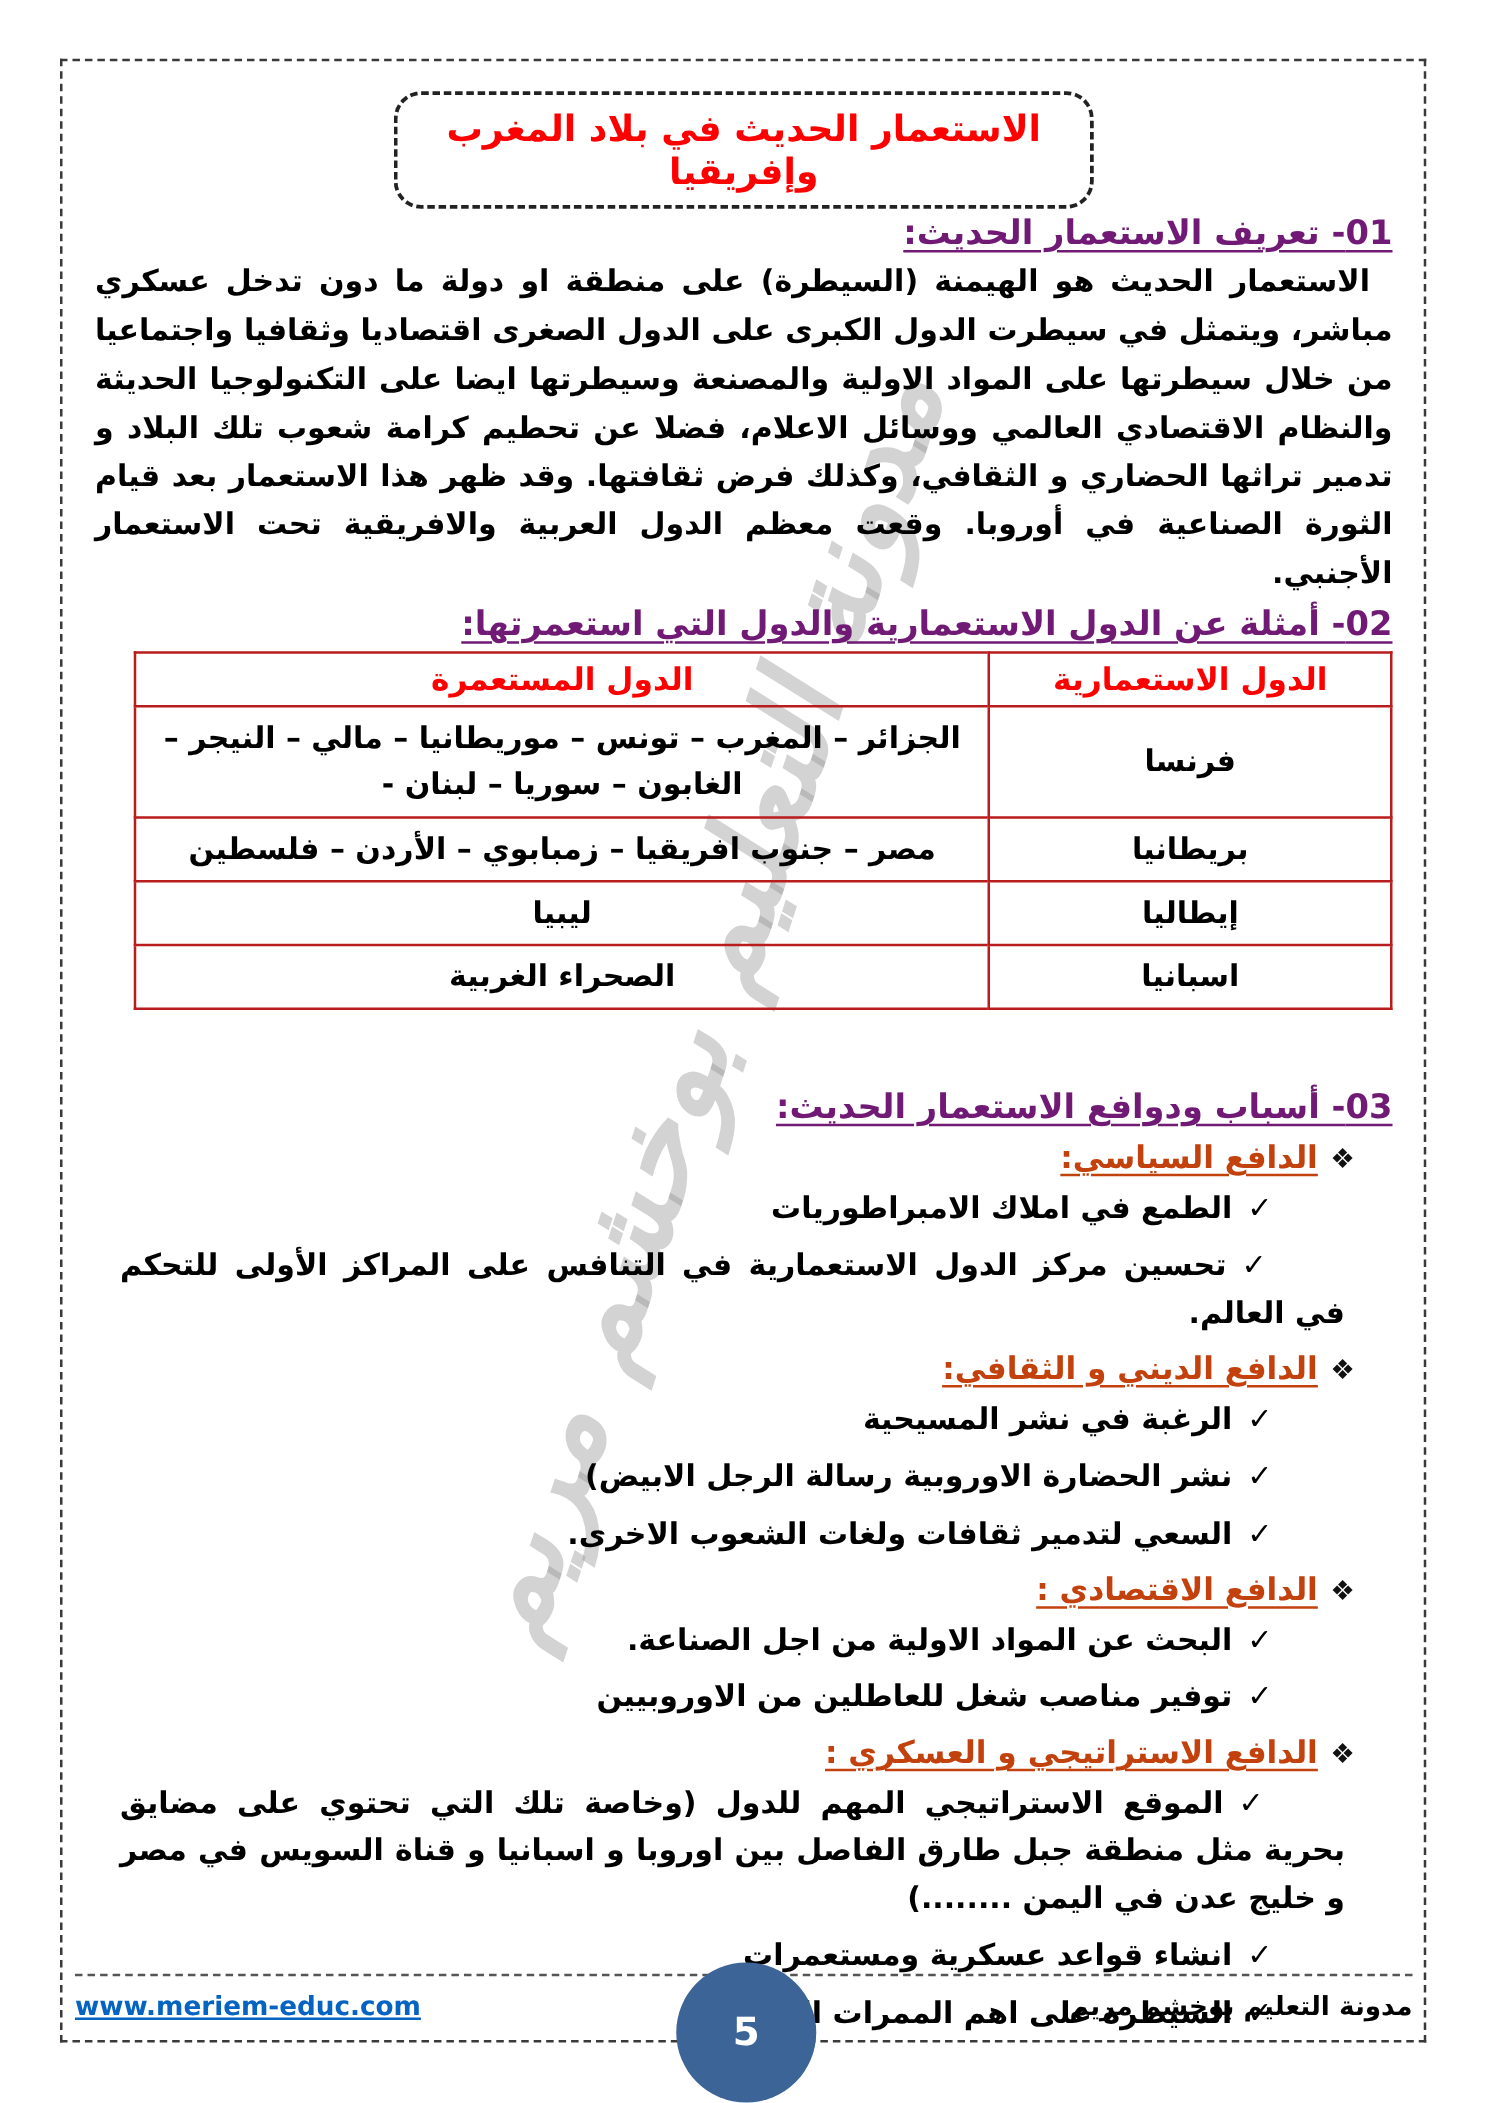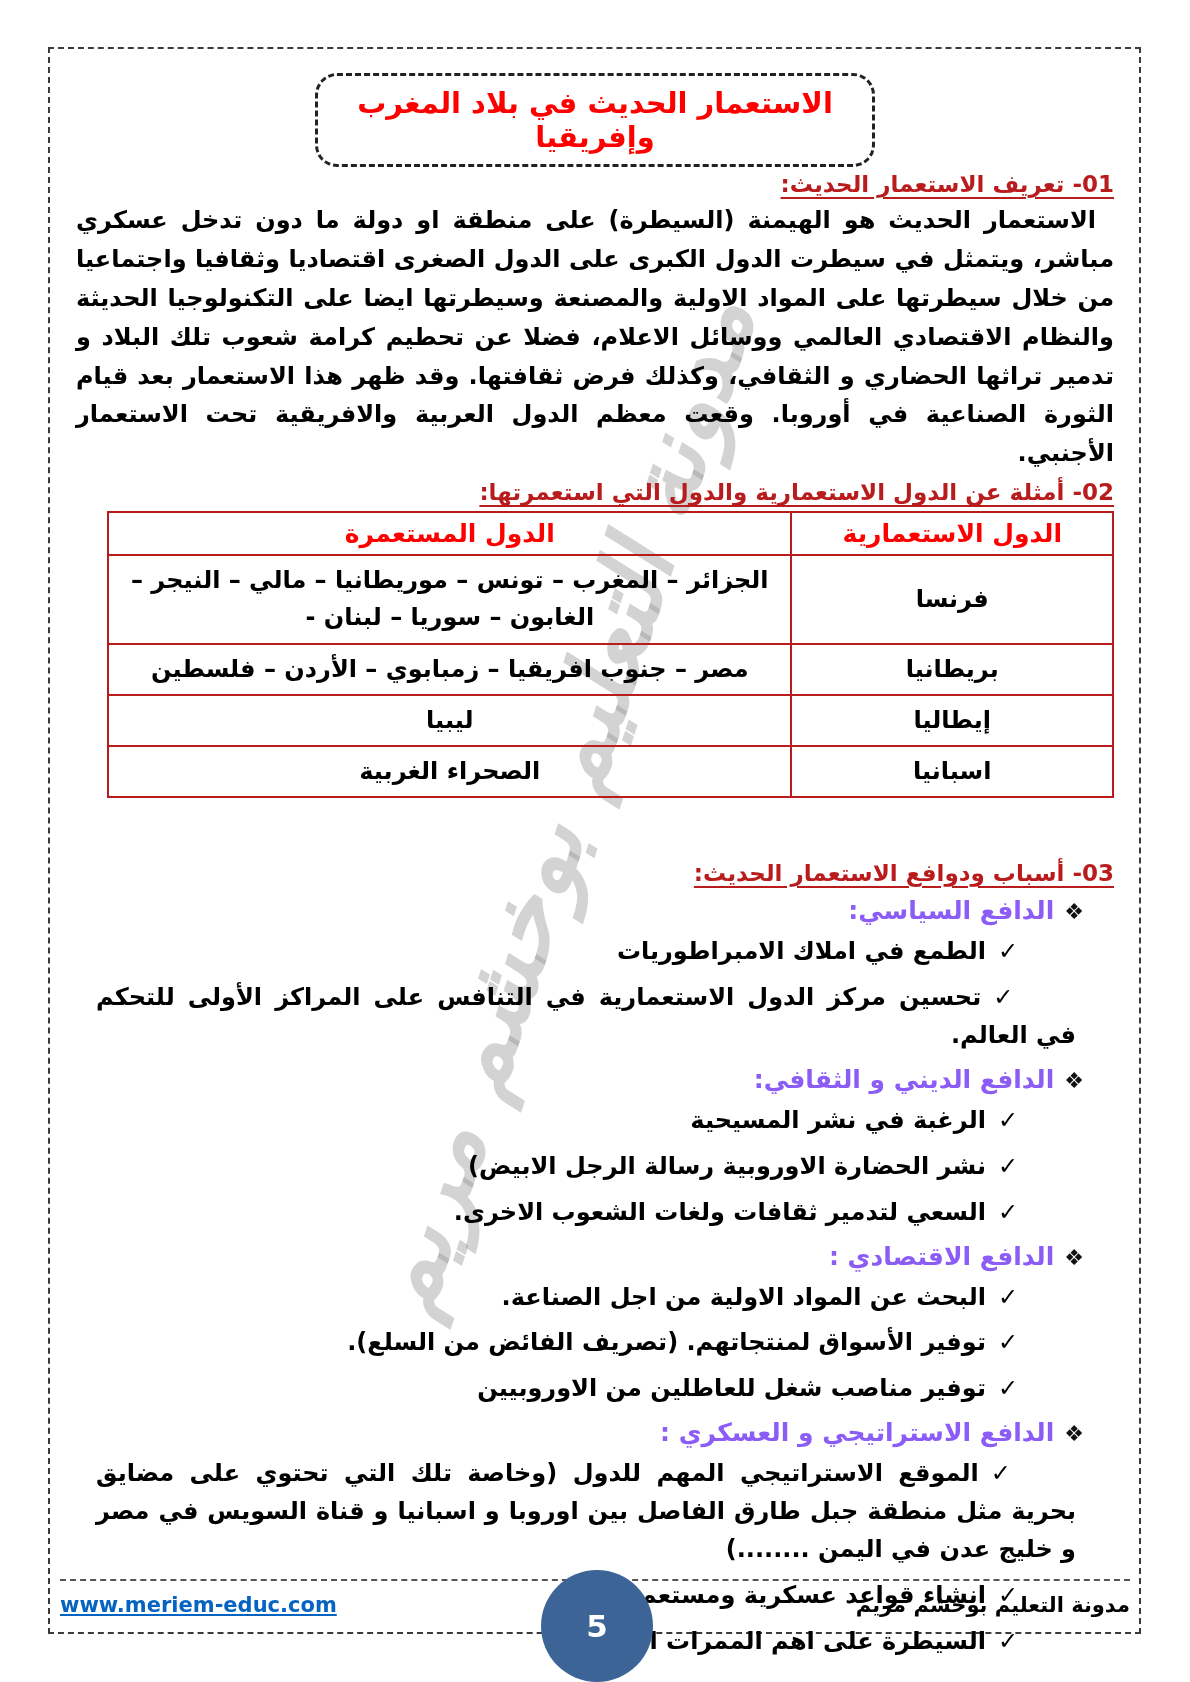--- a/index.html
+++ b/index.html
@@ -21,21 +21,21 @@
   .content{
     position:absolute;left:62px;top:47px;width:1066px;z-index:1;
     padding:0 14px;box-sizing:border-box;
   }
   .title-box{
     width:560px;margin:26px auto 2px auto;padding:10px 24px;
     border:3px dashed #222;border-radius:22px;
     color:#ff0000;font-size:29px;text-align:center;box-sizing:border-box;
   }
   .sec-heading{
-    color:#b91c1c;font-size:23px;margin:4px 0 4px 0;
+    color:#701a75;font-size:27px;margin:4px 0 4px 0;
     text-decoration:underline;text-decoration-thickness:2px;text-underline-offset:5px;
   }
   .intro{
     font-size:24px;line-height:1.62;text-align:justify;margin:2px 0 6px 0;
     text-indent:18px;
   }
   table.colonial-table{
     width:97%;border-collapse:collapse;margin:6px 0 0 0;font-size:24px;
   }
   table.colonial-table th,table.colonial-table td{
@@ -43,21 +43,21 @@
   }
   th.hdr{color:#ff0000;text-align:center;font-size:25px;padding:9px 6px;}
   td.colonial-cell{text-align:center;width:32%;}
   td.colonized-cell{text-align:center;line-height:1.55;}
   .sec3-wrap{margin-top:62px;}
   .motive-title-row{
     margin:10px 30px 8px 0;font-size:25px;display:flex;align-items:baseline;gap:10px;
   }
   .motive-bullet{color:#111;font-size:22px;flex:none;}
   .motive-title{
-    color:#8b5cf6;text-decoration-thickness:2px;
+    color:#c2410c;text-decoration:underline;text-decoration-thickness:2px;
     text-underline-offset:5px;
   }
   .check-items{margin:0 38px 0 20px;}
   .check-item{
     font-size:24px;line-height:1.58;margin:0 0 8px 0;text-align:justify;
     text-indent:58px;
   }
   .check-mark{margin-left:12px;font-weight:normal;}
   .footer{
     position:absolute;left:60px;right:60px;bottom:65px;z-index:2;
@@ -140,21 +140,20 @@
       <div class="check-item"><span class="check-mark">✓</span><span>نشر الحضارة الاوروبية رسالة الرجل الابيض)</span></div>
       <div class="check-item"><span class="check-mark">✓</span><span>السعي لتدمير ثقافات ولغات الشعوب الاخرى.</span></div>
     </div>
 
     <div class="motive-title-row">
       <span class="motive-bullet">❖</span>
       <span class="motive-title">الدافع الاقتصادي :</span>
     </div>
     <div class="check-items">
       <div class="check-item"><span class="check-mark">✓</span><span>البحث عن المواد الاولية من اجل الصناعة.</span></div>
-      <div class="check-item"><span class="check-mark">✓</span><span>توفير الأسواق لمنتجاتهم. (تصريف الفائض من السلع).</span></div>
       <div class="check-item"><span class="check-mark">✓</span><span>توفير مناصب شغل للعاطلين من الاوروبيين</span></div>
     </div>
 
     <div class="motive-title-row">
       <span class="motive-bullet">❖</span>
       <span class="motive-title">الدافع الاستراتيجي و العسكري :</span>
     </div>
     <div class="check-items">
       <div class="check-item"><span class="check-mark">✓</span><span>الموقع الاستراتيجي المهم للدول (وخاصة تلك التي تحتوي على مضايق بحرية مثل منطقة جبل طارق الفاصل بين اوروبا و اسبانيا و قناة السويس في مصر و خليج عدن في اليمن ........)</span></div>
       <div class="check-item"><span class="check-mark">✓</span><span>انشاء قواعد عسكرية ومستعمرات</span></div>

